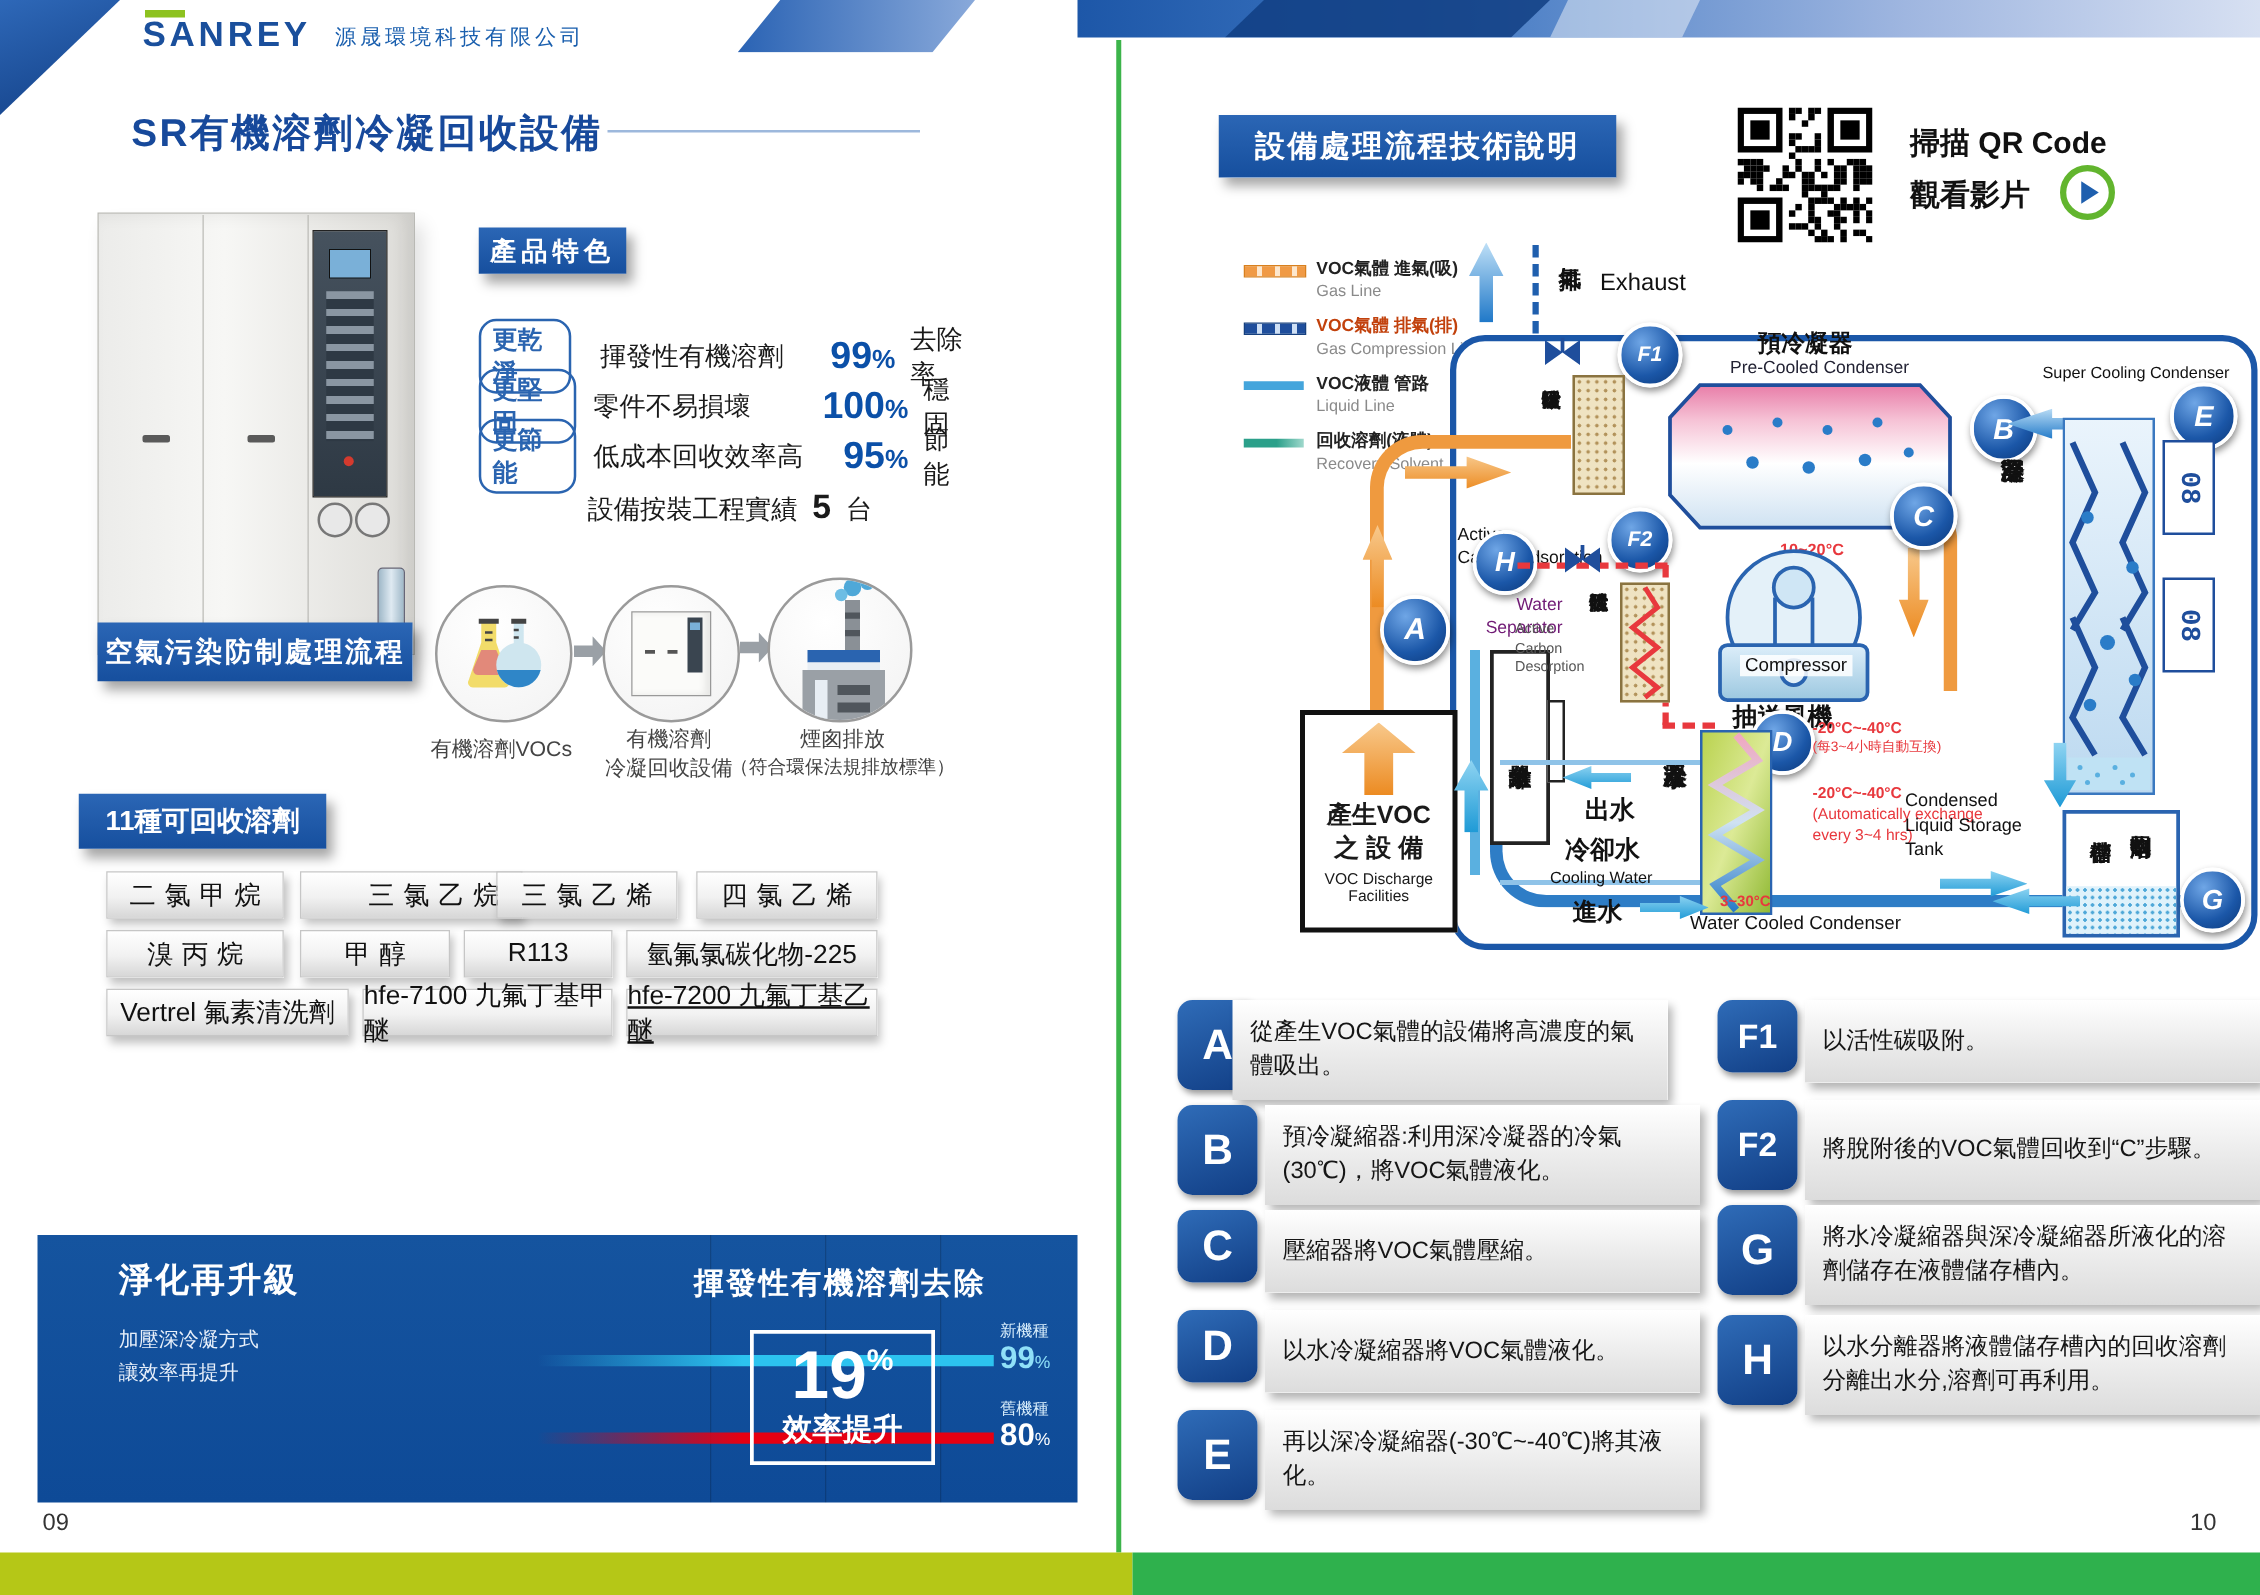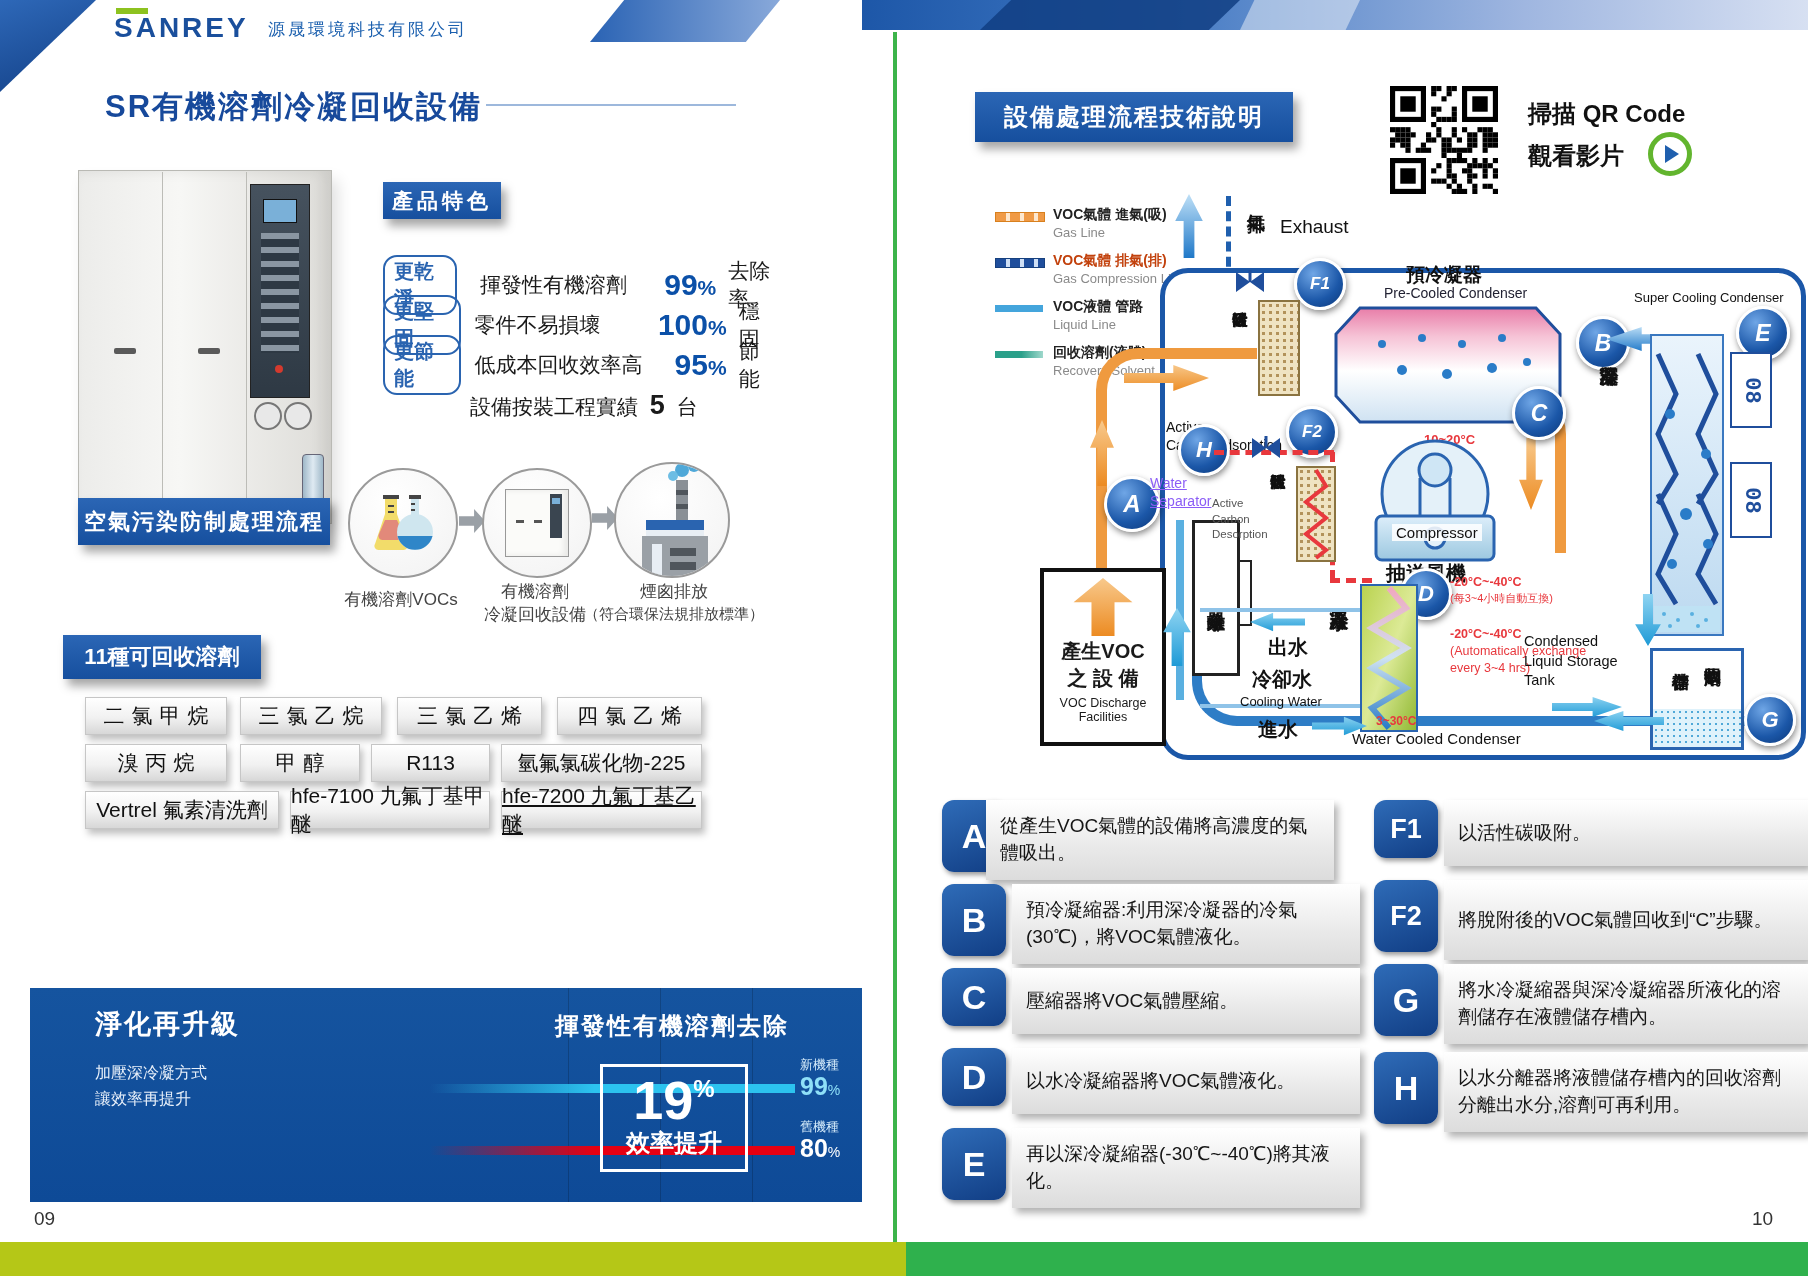--- a/index.html
+++ b/index.html
@@ -160,21 +160,21 @@
       <div>冷凝回收設備</div>
   </div>
   <div class="abs" style="left:556px;top:581px;width:236px;text-align:center;font-size:17px;color:#444;line-height:1.35;">
     <div>煙囪排放</div>
       <div style="font-size:15px;">（符合環保法規排放標準）</div>
   </div>
 
   <div class="abs hdr" style="left:63px;top:635px;width:198px;height:44px;font-size:22px;">11種可回收溶劑</div>
 
   <div class="abs solv cjkspace" style="left:85px;top:697px;width:140px;height:36px;">二氯甲烷</div>
-  <div class="abs solv cjkspace" style="left:240px;top:697px;width:140px;height:36px;">三氯乙烷</div>
+  <div class="abs solv cjkspace" style="left:240px;top:697px;width:140px;height:36px;padding-left:36px;">三氯乙烷</div>
   <div class="abs solv cjkspace" style="left:397px;top:697px;width:143px;height:36px;">三氯乙烯</div>
   <div class="abs solv cjkspace" style="left:557px;top:697px;width:143px;height:36px;">四氯乙烯</div>
   <div class="abs solv cjkspace" style="left:85px;top:744px;width:140px;height:36px;">溴丙烷</div>
   <div class="abs solv cjkspace" style="left:240px;top:744px;width:118px;height:36px;">甲醇</div>
   <div class="abs solv" style="left:371px;top:744px;width:117px;height:36px;">R113</div>
   <div class="abs solv" style="left:501px;top:744px;width:199px;height:36px;">氫氟氯碳化物-225</div>
   <div class="abs solv" style="left:85px;top:791px;width:192px;height:36px;">Vertrel 氟素清洗劑</div>
   <div class="abs solv" style="left:290px;top:791px;width:198px;height:36px;">hfe-7100 九氟丁基甲醚</div>
   <div class="abs solv" style="left:501px;top:791px;width:199px;height:36px;text-decoration:underline;">hfe-7200 九氟丁基乙醚</div>
 
@@ -488,21 +488,21 @@
   <div class="abs" style="left:1040px;top:568px;width:118px;height:170px;border:4px solid #111;background:#fff;
               display:flex;flex-direction:column;align-items:center;">
     <div class="arr arr-u o-grad" style="position:relative;width:64px;height:58px;margin-top:6px;"></div>
     <div style="font-size:20px;font-weight:bold;margin-top:2px;">產生VOC</div>
     <div style="font-size:20px;font-weight:bold;">之 設 備</div>
     <div style="font-size:12.5px;margin-top:4px;">VOC Discharge</div>
     <div style="font-size:12.5px;">Facilities</div>
   </div>
 
   <div class="abs badge" style="left:1178px;top:424px;width:46px;height:46px;font-size:22px;">H</div>
-  <div class="abs" style="left:1150px;top:474px;width:100px;text-align:left;font-size:14px;color:#8b5cf6;line-height:1.3;text-decoration:underline;">
+  <div class="abs" style="left:1150px;top:474px;width:100px;text-align:right;font-size:14px;color:#701a75;line-height:1.3;">
     <div>Water</div>
       <div>Separator</div>
   </div>
   <div class="abs" style="left:1192px;top:520px;width:42px;height:150px;border:3px solid #222;background:#fff;
               display:flex;align-items:center;justify-content:center;">
     <span class="vtext" style="font-size:18px;font-weight:bold;color:#111;">水分離器</span>
   </div>
   <div class="abs" style="left:1238px;top:560px;width:10px;height:62px;border:2px solid #222;background:#fff;"></div>
   <div class="arr arr-u c-grad" style="left:1162px;top:608px;width:30px;height:58px;"></div>
 

